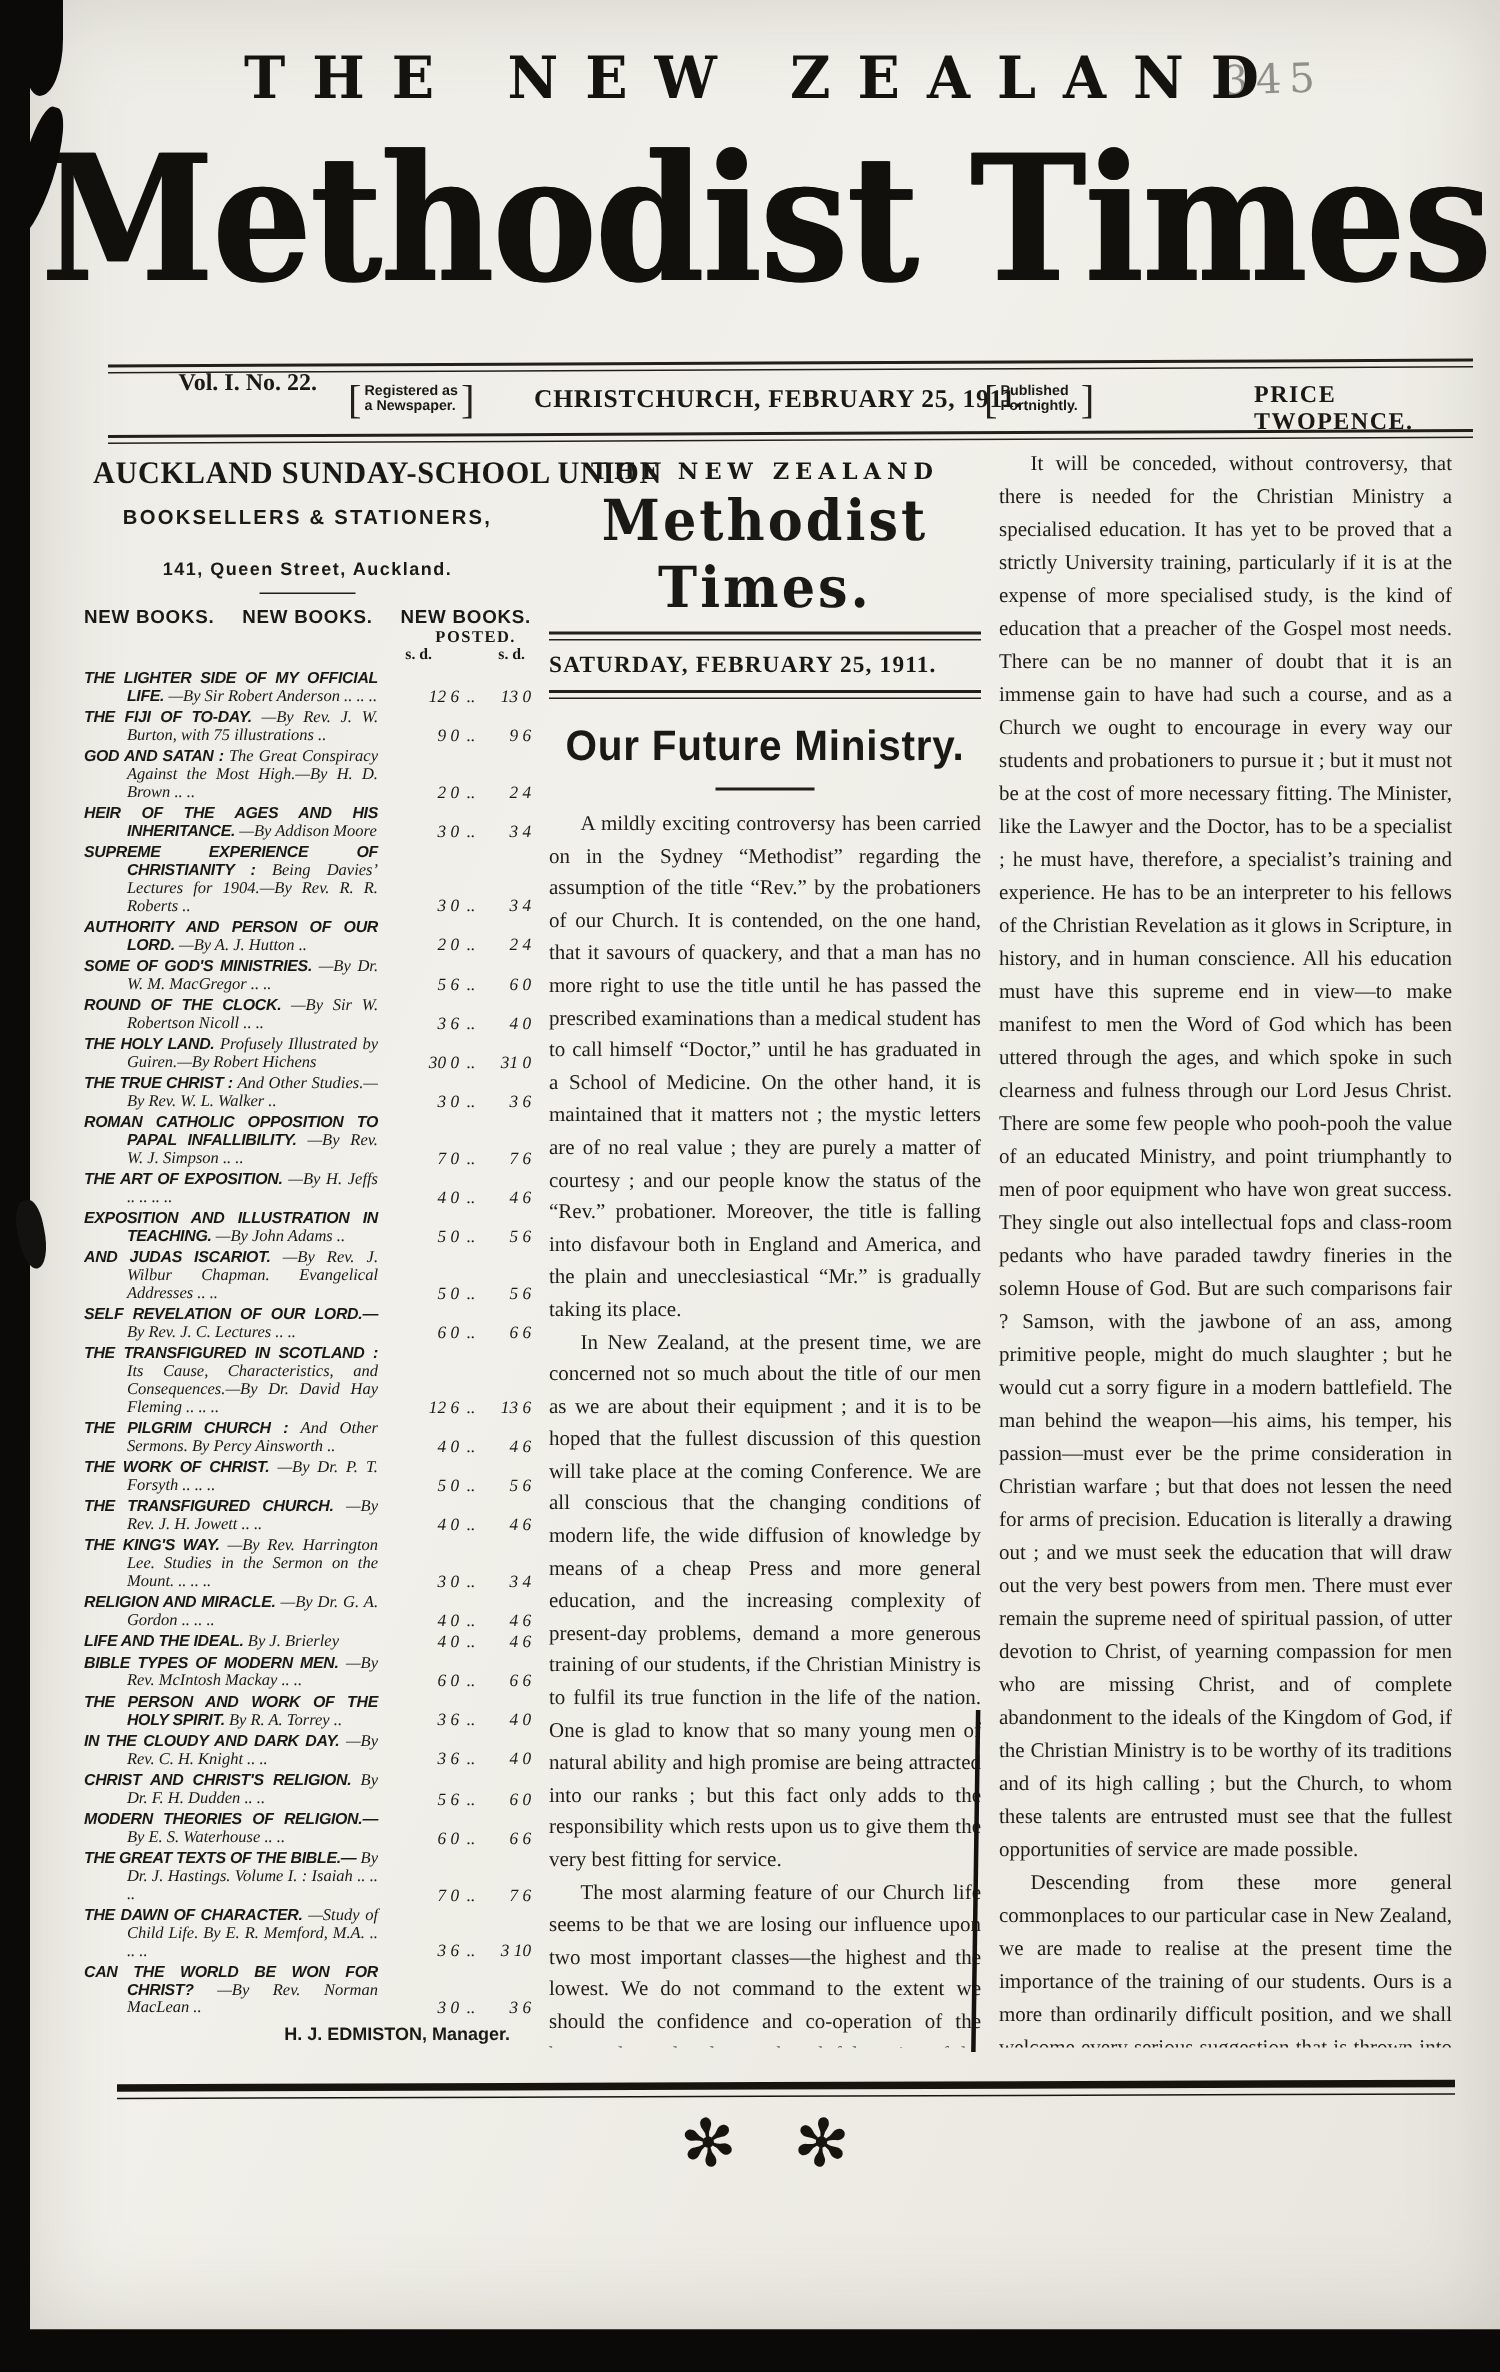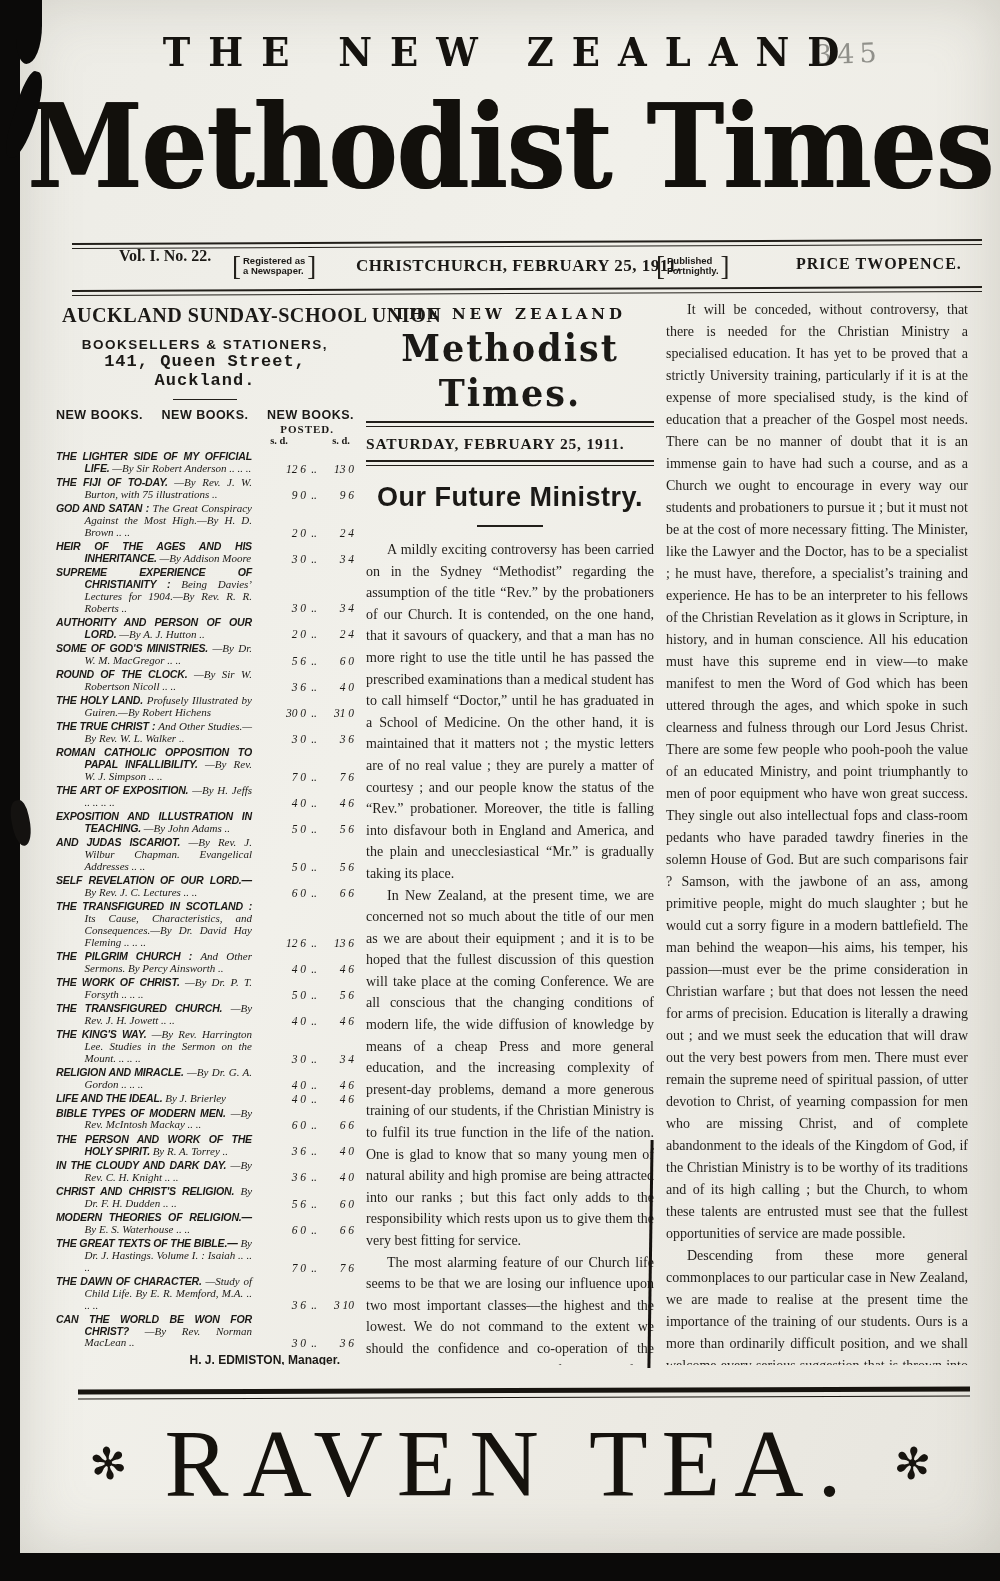--- a/index.html
+++ b/index.html
@@ -38,39 +38,39 @@
   .rule-mid{position:absolute;top:288px;left:52px;right:18px;transform:rotate(-.25deg);}
   
   .dateline{position:absolute;top:247px;left:0;width:100%;height:40px;font-weight:bold;}
   .dl-vol{position:absolute;left:52px;top:0;font-size:16px;margin-left:47px;}
   .dl-note{position:absolute;top:8px;display:flex;align-items:center;}
   .dl-reg{left:212px;}
   .dl-pub{left:636px;}
   .dl-bracket{font-family:"Liberation Serif",serif;font-weight:normal;font-size:27px;line-height:22px;color:#24211c;}
   .dl-note-lines{display:flex;flex-direction:column;margin:0 2px;font-size:9.5px;line-height:10.5px;font-family:"Liberation Sans",sans-serif;}
   .dl-place{position:absolute;left:336px;top:9px;font-size:17px;letter-spacing:.5px;}
-  .dl-price{position:absolute;left:776px;top:8px;font-size:16px;letter-spacing:1px;}
+  .dl-price{position:absolute;left:816px;top:8px;font-size:16px;letter-spacing:1px;}
   
   .columns{position:absolute;top:299px;left:36px;width:912px;height:1066px;
     display:flex;gap:12px;overflow:hidden;}
   .col-left{width:298px;flex:none;}
   .col-center{width:288px;flex:none;}
   .col-right{width:302px;flex:none;}
   
   .ad-title{font-family:"Liberation Serif",serif;font-weight:bold;font-size:21px;
     text-align:center;letter-spacing:.5px;transform:scaleX(.96);white-space:nowrap;margin-top:4px;}
   .ad-sub{font-family:"Liberation Sans",sans-serif;font-weight:bold;font-size:13.5px;
     text-align:center;letter-spacing:1.5px;margin-top:9px;}
-  .ad-addr{font-family:Liberation Mono, monospace;font-weight:bold;font-size:17px;
-    text-align:center;letter-spacing:1px;margin-top:0;}
+  .ad-addr{font-family:Liberation Sans, sans-serif;font-weight:bold;font-size:12px;
+    text-align:center;letter-spacing:1px;margin-top:20px;}
   .ad-rule{width:64px;border-top:1.5px solid #221f1a;margin:9px auto 8px;}
   .newbooks-row{display:flex;justify-content:space-between;
     font-family:"Liberation Sans",sans-serif;font-weight:bold;font-size:12.5px;letter-spacing:.5px;}
   .price-head{position:relative;height:28px;font-size:10.5px;font-weight:bold;}
-  .ph-posted{position:absolute;right:20px;top:1px;font-variant:small-caps;letter-spacing:1px;font-size:11px;}
+  .ph-posted{position:absolute;right:10px;top:1px;font-variant:small-caps;letter-spacing:1px;font-size:11px;}
   .ph-sd1{position:absolute;right:66px;top:13px;}
   .ph-sd2{position:absolute;right:4px;top:13px;}
   .book-list{margin-top:1px;font-style:italic;}
   .book-entry{position:relative;margin-bottom:2.5px;}
   .book-text{padding-right:102px;padding-left:2.6em;text-indent:-2.6em;
     font-size:11px;line-height:11.8px;text-align:justify;}
   .bk-title{font-family:"Liberation Sans",sans-serif;font-weight:bold;font-size:10.6px;
     letter-spacing:-0.2px;}
   .bk-rest{font-family:"Liberation Serif",serif;font-size:11px;}
   .book-price{position:absolute;right:0;bottom:0;display:flex;font-size:11.5px;white-space:nowrap;}
@@ -429,21 +429,20 @@
         </div>
     </div>
 
   </div>
 
   <div class="streak"></div>
 
   <div class="footer-rule"></div>
   <div class="raven">
     <span class="ornament orn-left">✻</span>
-    <span class="raven-text">RAVEN TEA.</span>
     <span class="ornament orn-right">✻</span>
   </div>
 
 </div>
 
 <div class="film-left"></div>
 <div class="film-corner"></div>
 <div class="film-bottom"></div>
 
 </body></html>

